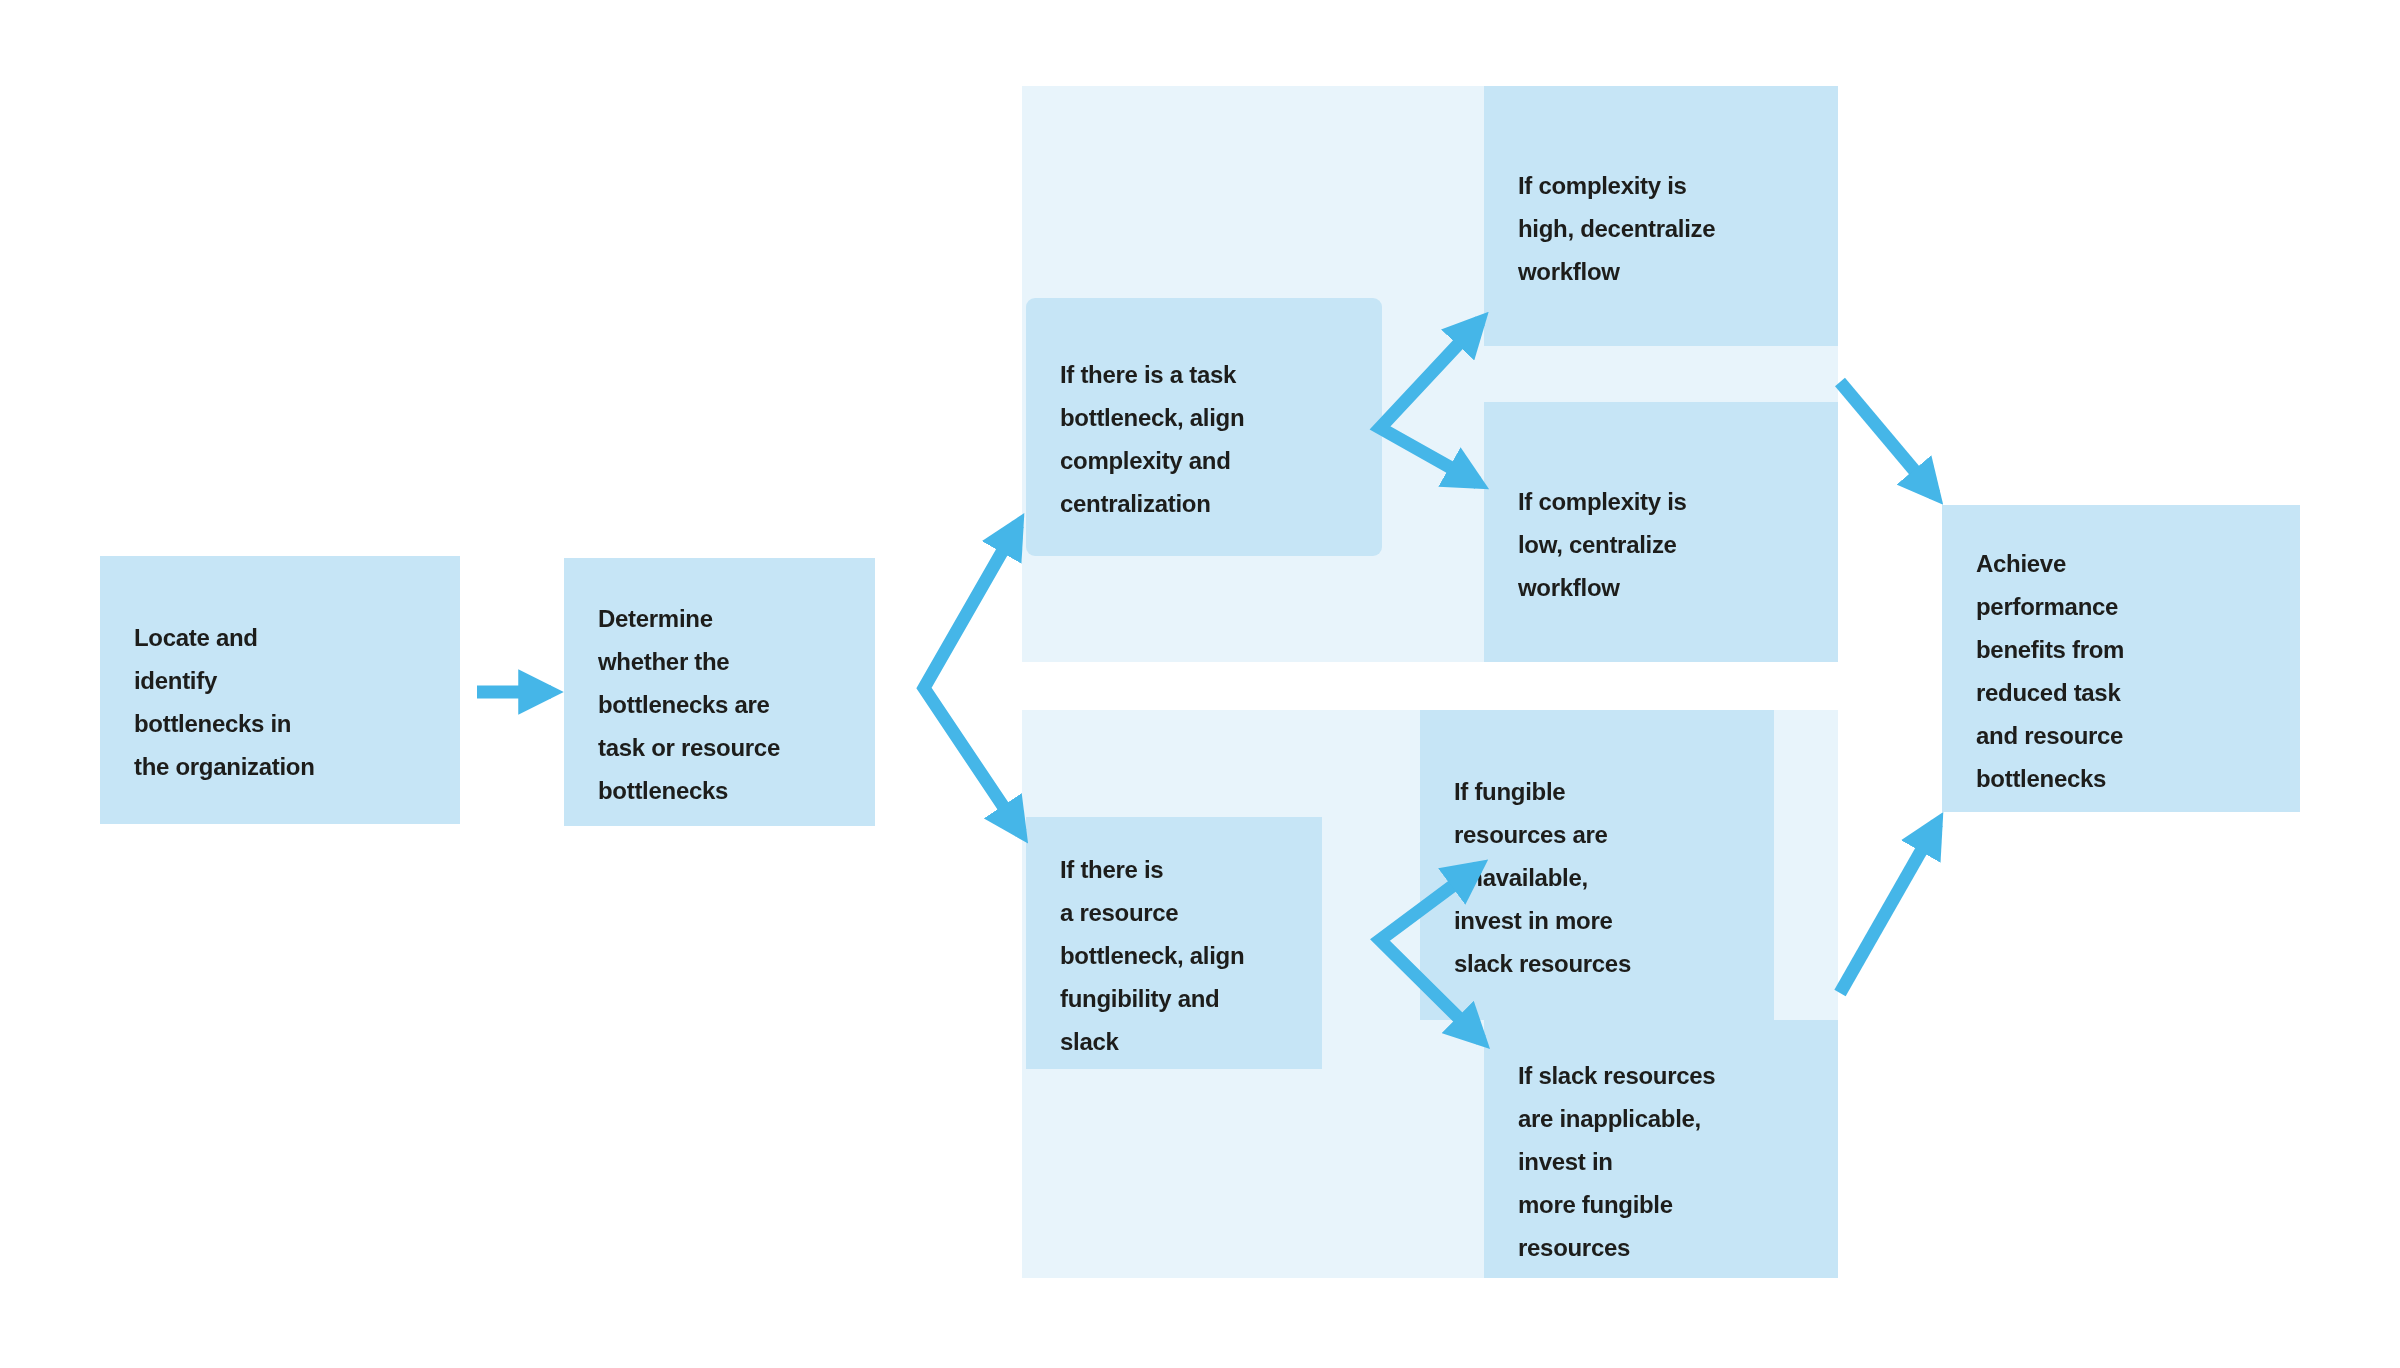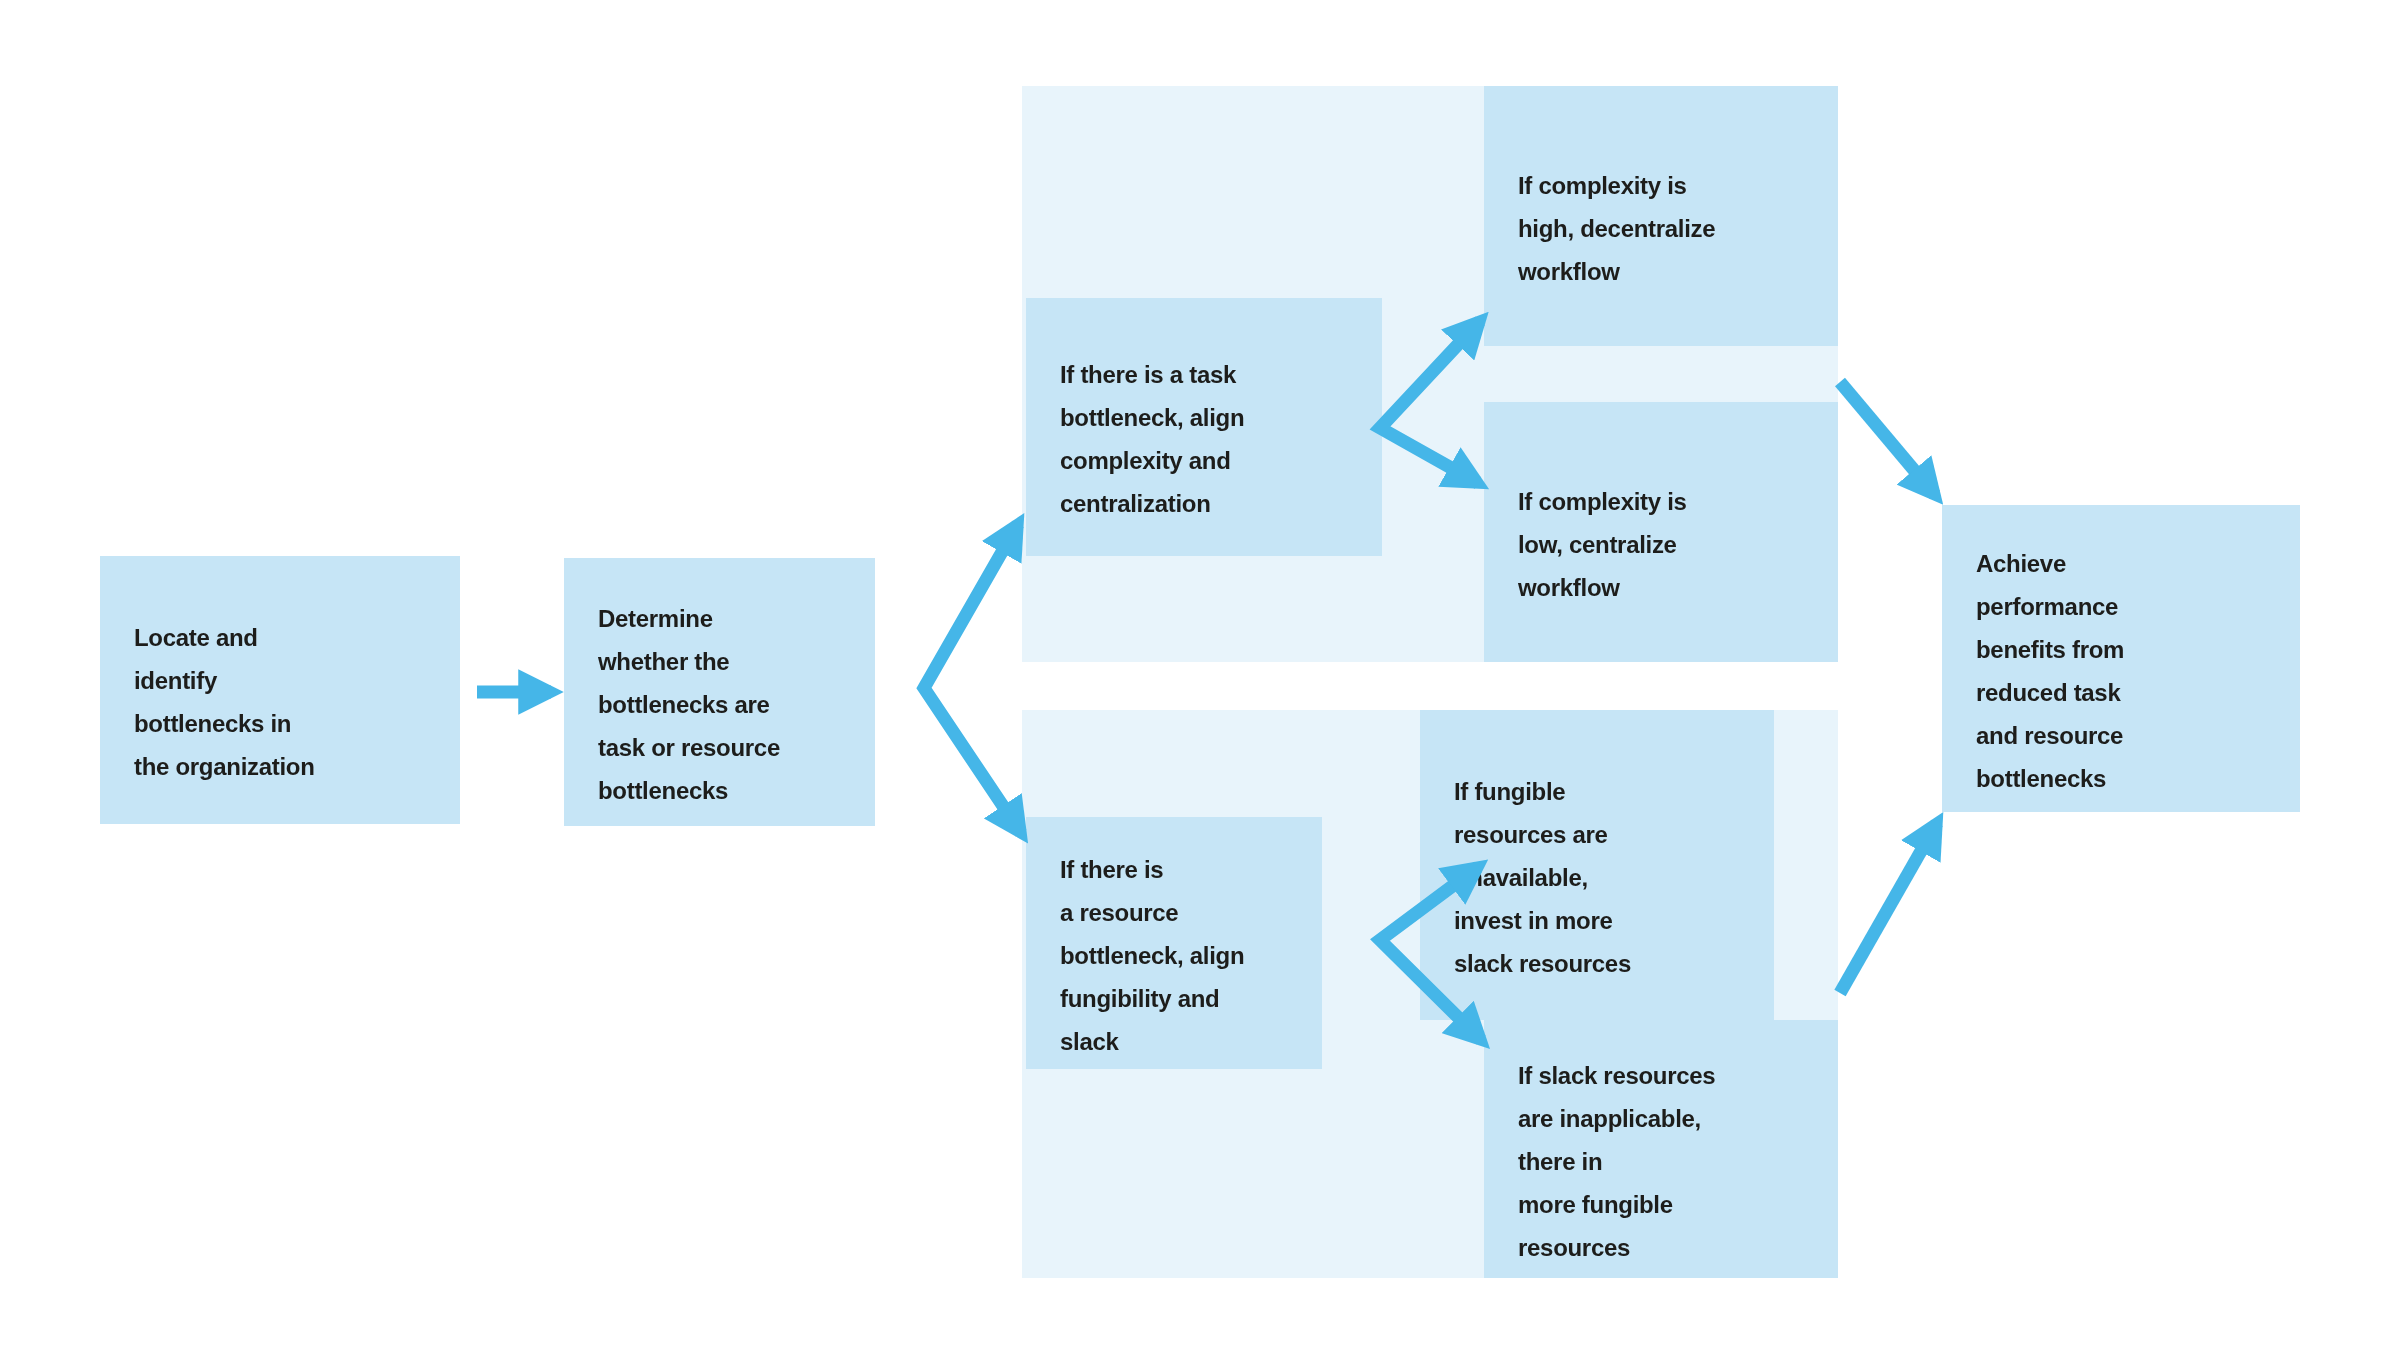--- a/index.html
+++ b/index.html
@@ -35,21 +35,21 @@
     padding-right: 12px;
     font-weight: 700;
     font-size: 24px;
     line-height: 43px;
     letter-spacing: -0.3px;
     color: #1d1d1b;
     white-space: pre-line;
   }
   .b1 { left:  100px; top:  556px; width: 360px; height: 268px; }
   .b2 { left:  564px; top:  558px; width: 311px; height: 268px; }
-  .b3 { left: 1026px; top:  298px; width: 356px; height: 258px; }
+  .b3 { left: 1026px; top:  298px; width: 356px; height: 258px; border-radius: 9px; }
   .b4 { left: 1484px; top:   86px; width: 354px; height: 260px; }
   .b5 { left: 1484px; top:  402px; width: 354px; height: 260px; }
   .b6 { left: 1026px; top:  817px; width: 296px; height: 252px; }
   .b7 { left: 1420px; top:  710px; width: 354px; height: 310px; align-items: center; }
   .b8 { left: 1484px; top: 1020px; width: 354px; height: 258px; }
   .b9 { left: 1942px; top:  505px; width: 358px; height: 307px; }
 
   .arrows {
     position: absolute;
     left: 0;
@@ -110,21 +110,21 @@
   <div class="node b7">
     <span class="node-text">If fungible
 resources are
 unavailable,
 invest in more
 slack resources</span>
   </div>
   <div class="node b8">
     <span class="node-text">If slack resources
 are inapplicable,
-there in
+invest in
 more fungible
 resources</span>
   </div>
   <div class="node b9">
     <span class="node-text">Achieve
 performance
 benefits from
 reduced task
 and resource
 bottlenecks</span>

